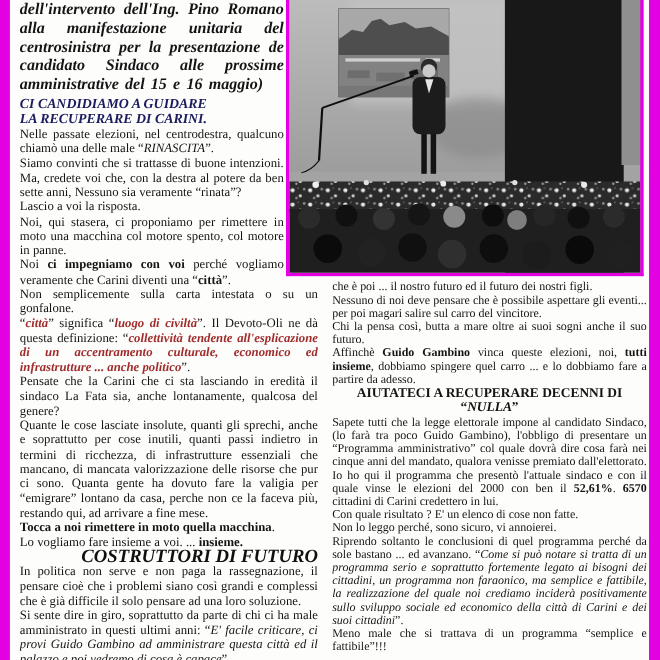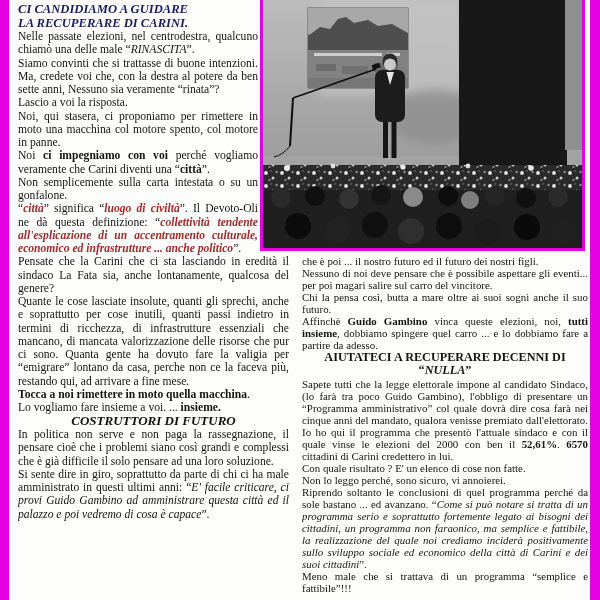--- a/index.html
+++ b/index.html
@@ -22,22 +22,22 @@
 
   .right-col{
     position:absolute;left:302px;top:255px;width:286px;height:345px;overflow:hidden;
     text-align:justify;font-size:10.9px;line-height:12.0px;
   }
 
   p.para{margin:0;padding:0;}
   p.intro{font-size:14.6px;line-height:17px;font-weight:bold;font-style:italic;word-spacing:2px;}
   p.h-navy{color:var(--navy);font-weight:bold;font-style:italic;text-align:left;
            font-size:12.6px;line-height:13.6px;margin-top:2px;}
-  p.h-black{color:#101010;font-weight:bold;font-style:italic;text-align:center;
-            font-size:13px;line-height:13.6px;}
+  p.h-black{color:#101010;font-weight:bold;font-style:italic;text-align:right;
+            font-size:17px;line-height:13.6px;}
   p.rh{font-weight:bold;font-size:12.2px;line-height:13.4px;text-align:center;}
   span.b{font-weight:bold;}
   span.i{font-style:italic;}
   span.bi{font-weight:bold;font-style:italic;}
   span.red{color:var(--red);font-weight:bold;font-style:italic;}
 
   .photo-frame{
     position:absolute;left:260px;top:0;width:325px;height:251px;box-sizing:border-box;
     border:3px solid var(--magenta);border-top:none;background:#9a9a9a;
   }
@@ -47,20 +47,21 @@
 <body>
 
 <div class="page">
 
   <div class="border-strip left"></div>
   <div class="border-strip right"></div>
 
   <div class="left-col">
     <div class="wrap-spacer"></div>
     <div>
+        <p class="para intro"><span>dell'intervento dell'Ing. Pino Romano alla manifestazione unitaria del centrosinistra per la presentazione de candidato Sindaco alle prossime amministrative del 15 e 16 maggio)</span></p>
         <p class="para h-navy"><span>CI CANDIDIAMO A GUIDARE</span><br><span>LA RECUPERARE DI CARINI.</span></p>
         <p class="para"><span>Nelle passate elezioni, nel centrodestra, qualcuno chiamò una delle male “</span><span class="i">RINASCITA</span><span>”.</span></p>
         <p class="para"><span>Siamo convinti che si trattasse di  buone intenzioni. Ma, credete voi che, con la destra al potere da ben sette anni,  Nessuno sia veramente “rinata”?</span></p>
         <p class="para"><span>Lascio a voi la risposta.</span></p>
         <p class="para"><span>Noi, qui stasera, ci proponiamo per rimettere in moto una macchina col motore spento, col motore in panne.</span></p>
         <p class="para"><span>Noi </span><span class="b">ci impegniamo con voi</span><span> perché vogliamo veramente che Carini diventi una “</span><span class="b">città</span><span>”.</span></p>
         <p class="para"><span>Non semplicemente sulla carta intestata o su un gonfalone.</span></p>
         <p class="para"><span>“</span><span class="red">città</span><span>” significa “</span><span class="red">luogo di civiltà</span><span>”. Il Devoto-Oli ne dà questa definizione: “</span><span class="red">collettività tendente all'esplicazione di un accentramento culturale, economico ed infrastrutture ... anche politico</span><span>”.</span></p>
         <p class="para"><span>Pensate che la Carini che ci sta lasciando in eredità il sindaco La Fata sia, anche lontanamente, qualcosa del genere?</span></p>
         <p class="para"><span>Quante le cose lasciate insolute, quanti gli sprechi, anche e soprattutto per cose inutili, quanti passi indietro in termini di ricchezza, di infrastrutture essenziali che mancano, di mancata valorizzazione delle risorse che pur ci sono. Quanta gente ha dovuto fare la valigia per “emigrare” lontano da casa, perche non ce la faceva più, restando qui, ad arrivare a fine mese.</span></p>

